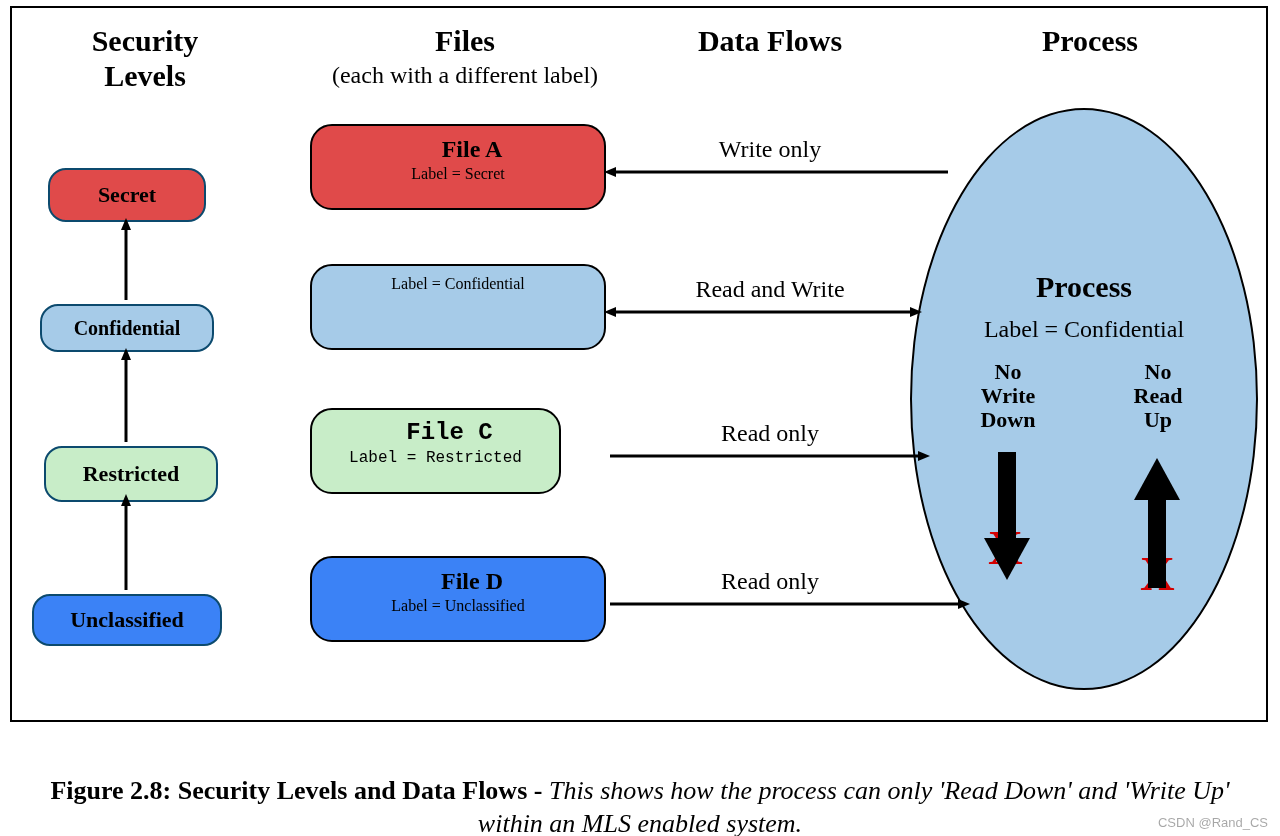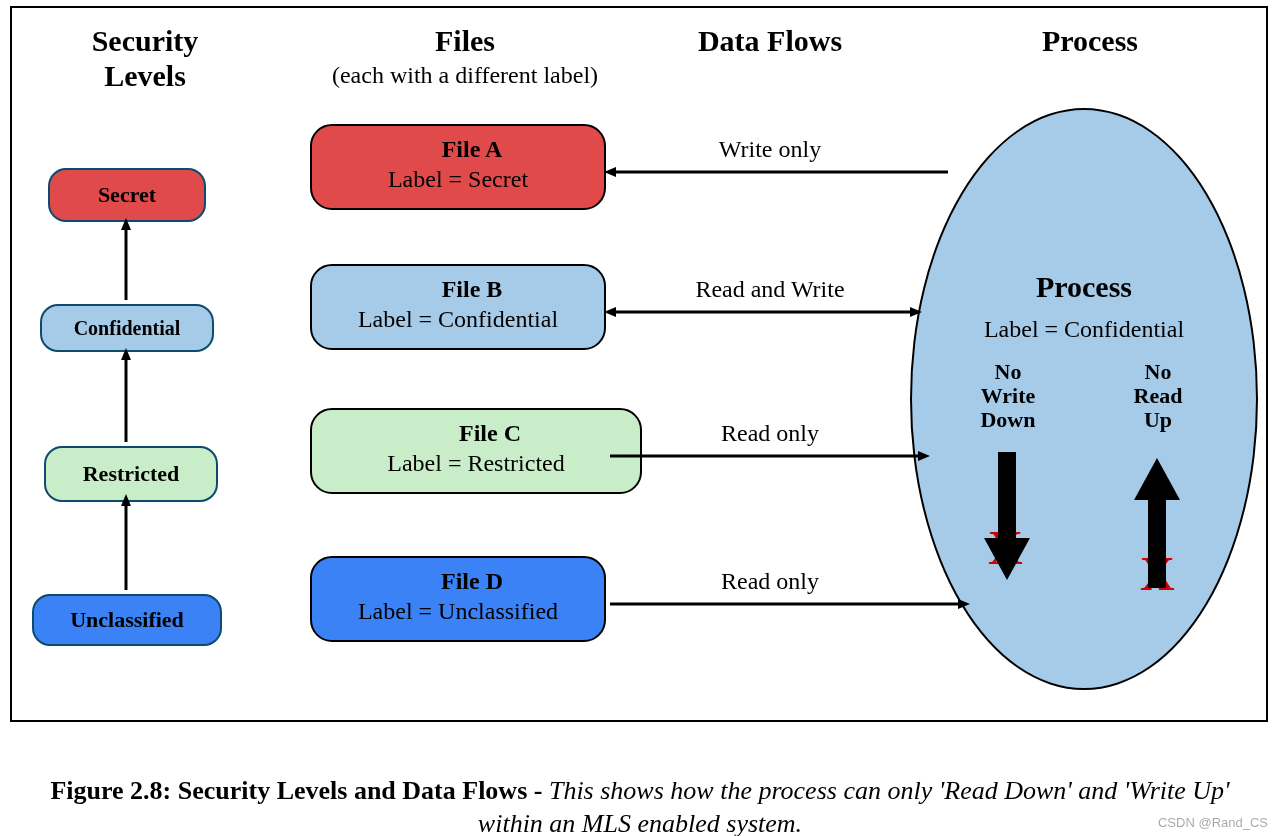--- a/index.html
+++ b/index.html
@@ -47,21 +47,21 @@
   .file-box {
     position: absolute;
     border: 2px solid #000;
     border-radius: 22px;
     text-align: center;
     box-sizing: border-box;
     padding-top: 8px;
     line-height: 1.25;
   }
   .file-title { font-weight: bold; font-size: 24px; padding-left: 28px; }
-  .file-label { font-size: 24px; }
+  .file-label { font-size: 16px; }
   .flow-label {
     position: absolute;
     font-size: 24px;
     text-align: center;
   }
   .caption {
     position: absolute;
     left: 50px;
     right: 50px;
     top: 748px;
@@ -128,24 +128,23 @@
 <div class="level-box c-secret" style="left:48px; top:168px; width:158px; height:54px;">Secret</div>
 <div class="level-box c-conf" style="left:40px; top:304px; width:174px; height:48px; font-size:20px;">Confidential</div>
 <div class="level-box c-restr" style="left:44px; top:446px; width:174px; height:56px;">Restricted</div>
 <div class="level-box c-unclas" style="left:32px; top:594px; width:190px; height:52px;">Unclassified</div>
 
 <div class="file-box c-secret" style="left:310px; top:124px; width:296px; height:86px;">
   <div class="file-title">File A</div>
   <div class="file-label">Label = Secret</div>
 </div>
 <div class="file-box c-conf" style="left:310px; top:264px; width:296px; height:86px;">
-  <div class="file-title">File B</div>
   <div class="file-label">Label = Confidential</div>
 </div>
-<div class="file-box c-restr" style="left:310px; top:408px; width:332px; height:86px;">
+<div class="file-box c-restr" style="left:310px; top:408px; width:251px; height:86px;font-family:Liberation Mono, monospace;">
   <div class="file-title">File C</div>
   <div class="file-label">Label = Restricted</div>
 </div>
 <div class="file-box c-unclas" style="left:310px; top:556px; width:296px; height:86px;">
   <div class="file-title">File D</div>
   <div class="file-label">Label = Unclassified</div>
 </div>
 
 <div class="flow-label" style="left:660px; top:136px; width:220px;">Write only</div>
 <div class="flow-label" style="left:640px; top:276px; width:260px;">Read and Write</div>

